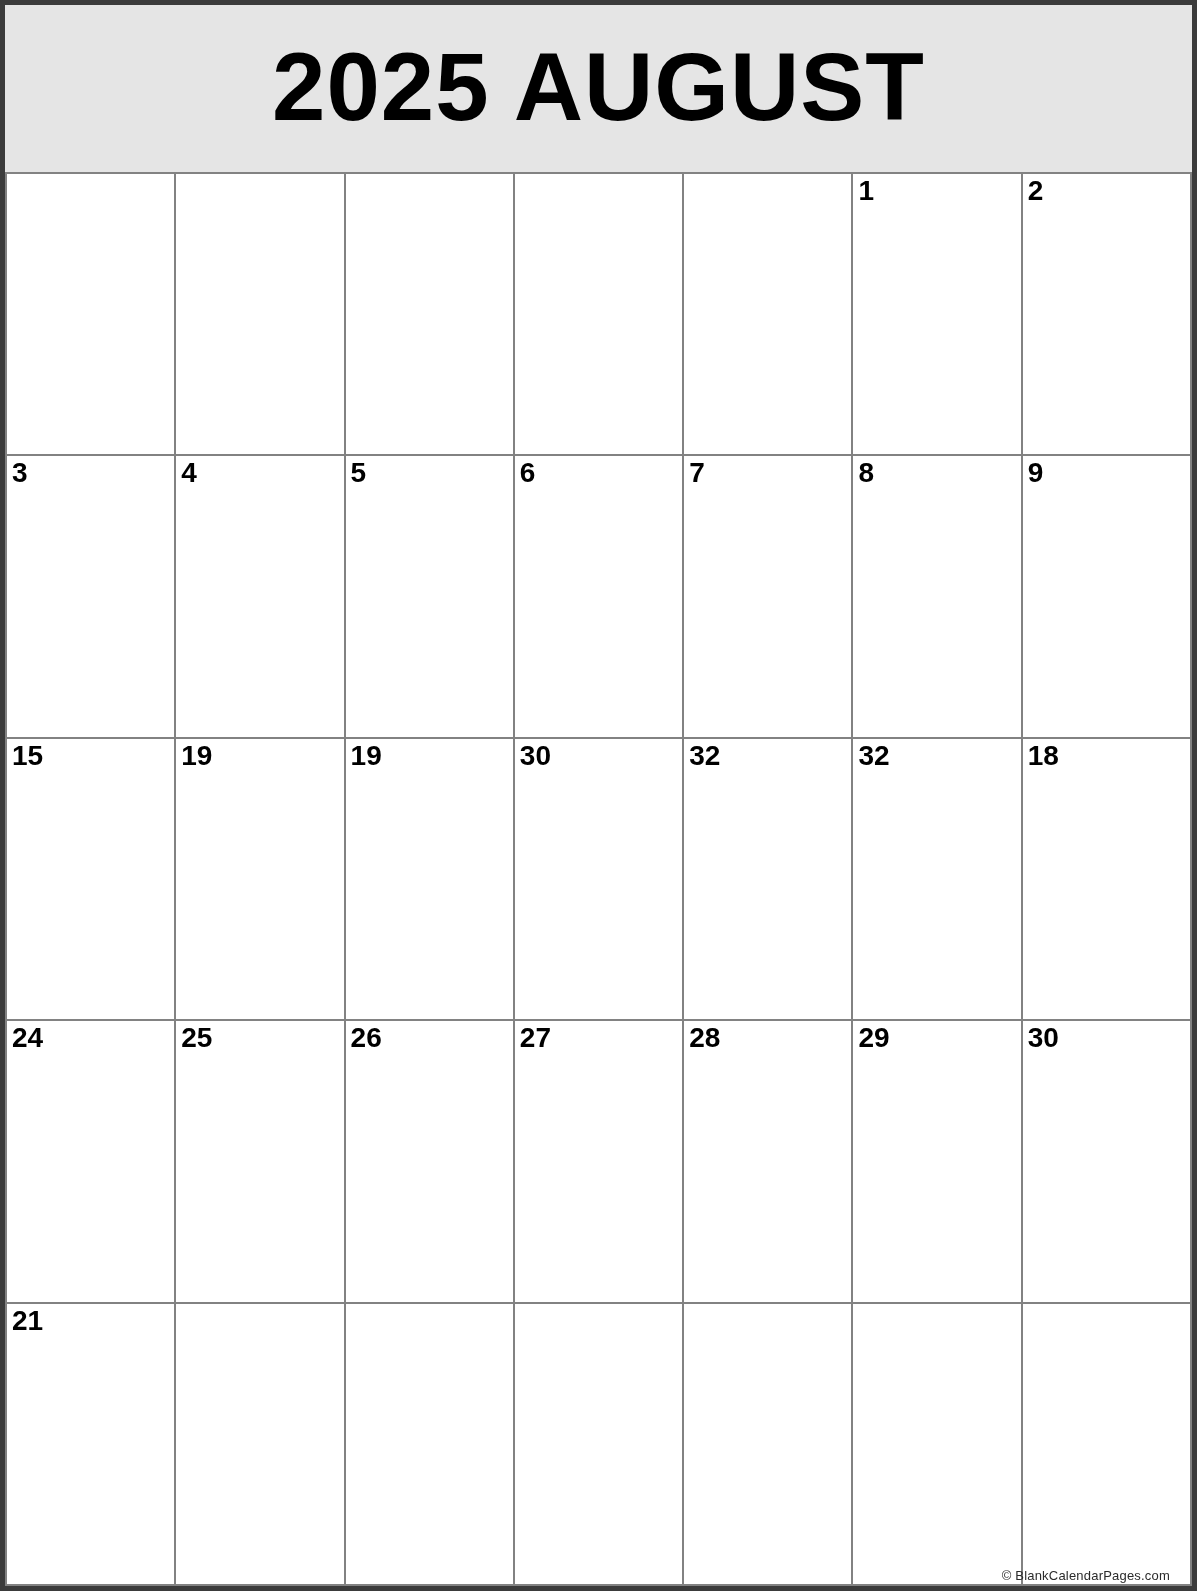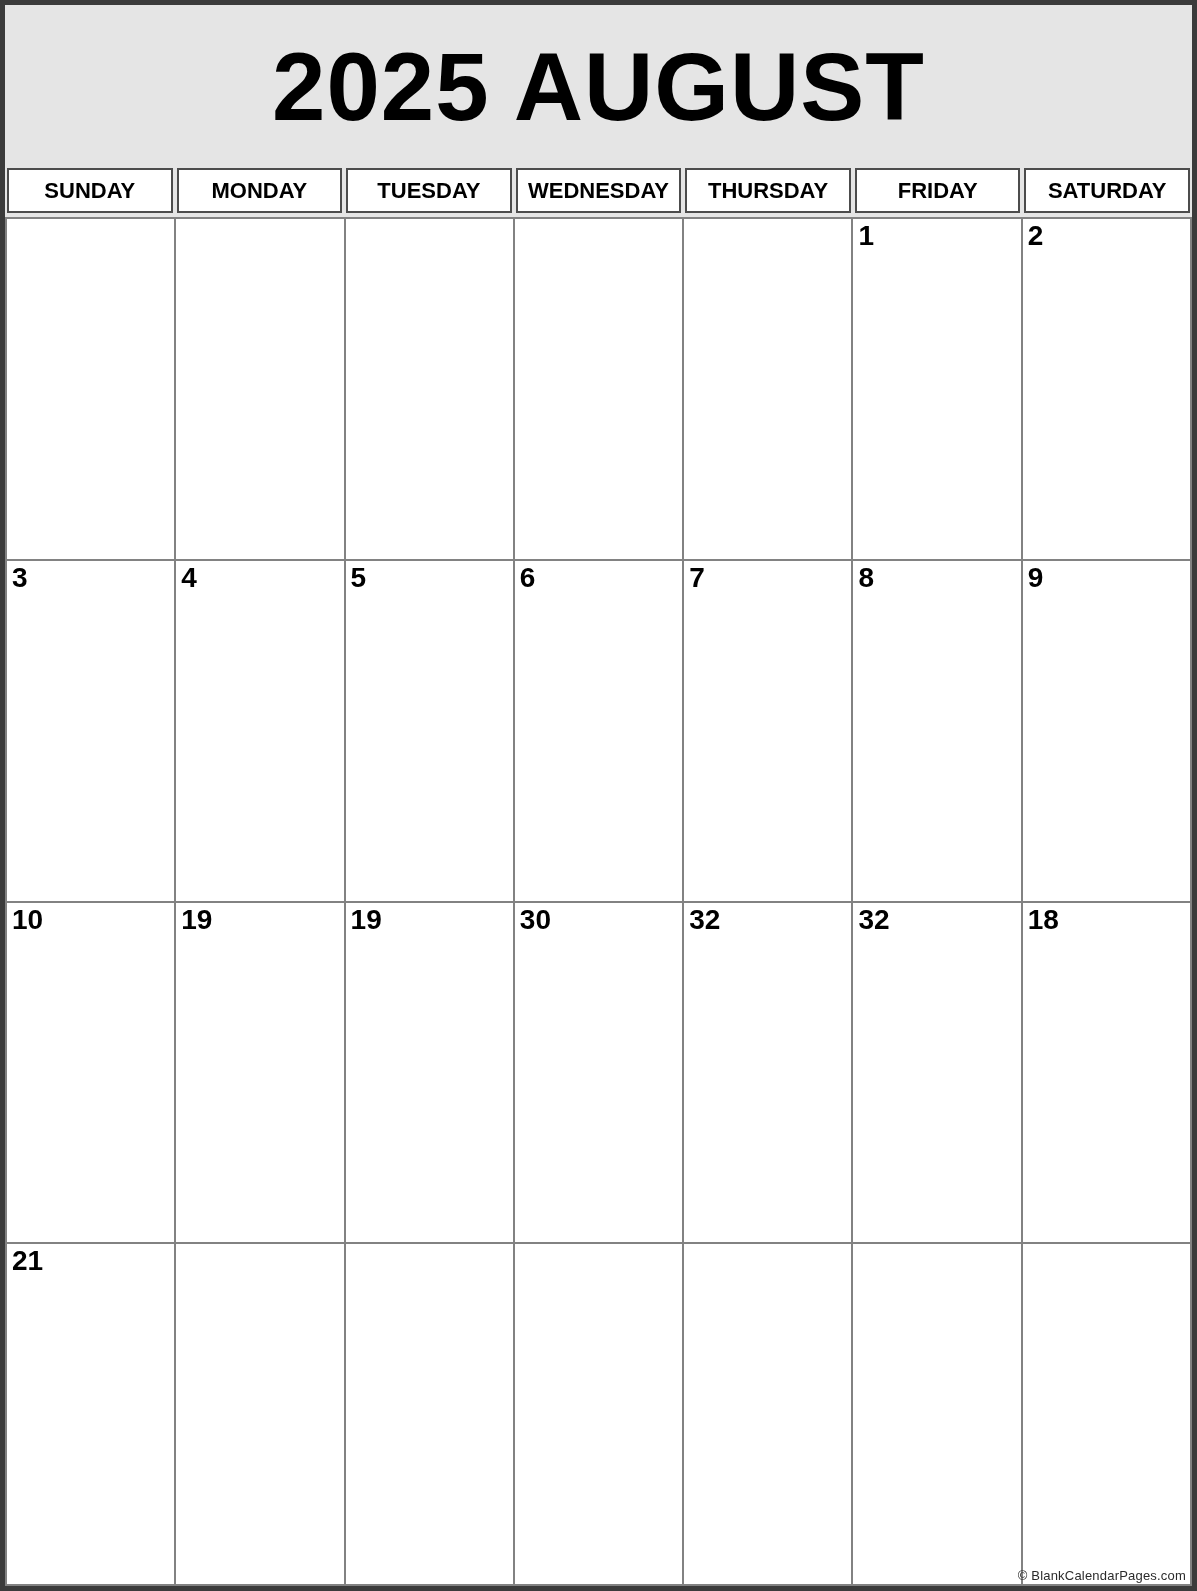--- a/index.html
+++ b/index.html
@@ -66,45 +66,36 @@
     background: #ffffff;
     vertical-align: top;
     padding: 1px 0 0 5px;
     font-size: 28px;
     font-weight: bold;
     position: relative;
   }
   .day-num { display: inline-block; line-height: 1.15; }
   .credit {
     position: absolute;
-    right: 4px;
+    right: 20px;
     bottom: 1px;
     font-size: 13px;
     font-weight: normal;
     letter-spacing: 0.2px;
     color: #2b2b2b;
     white-space: nowrap;
   }
 </style>
 </head>
 <body>
 
 <div class="page">
 
   <div class="title">2025 AUGUST</div>
 
-  <div class="weekday-row">
-    <div class="weekday">SUNDAY</div>
-    <div class="weekday">MONDAY</div>
-    <div class="weekday">TUESDAY</div>
-    <div class="weekday">WEDNESDAY</div>
-    <div class="weekday">THURSDAY</div>
-    <div class="weekday">FRIDAY</div>
-    <div class="weekday">SATURDAY</div>
-  </div>
 
   <table class="grid">
     <tbody>
       <tr>
         <td class="day-cell"><span class="day-num"></span></td>
         <td class="day-cell"><span class="day-num"></span></td>
         <td class="day-cell"><span class="day-num"></span></td>
         <td class="day-cell"><span class="day-num"></span></td>
         <td class="day-cell"><span class="day-num"></span></td>
         <td class="day-cell"><span class="day-num">1</span></td>
@@ -113,27 +104,36 @@
       <tr>
         <td class="day-cell"><span class="day-num">3</span></td>
         <td class="day-cell"><span class="day-num">4</span></td>
         <td class="day-cell"><span class="day-num">5</span></td>
         <td class="day-cell"><span class="day-num">6</span></td>
         <td class="day-cell"><span class="day-num">7</span></td>
         <td class="day-cell"><span class="day-num">8</span></td>
         <td class="day-cell"><span class="day-num">9</span></td>
       </tr>
       <tr>
-        <td class="day-cell"><span class="day-num">10</span></td>
+        <td class="day-cell"><span class="day-num">15</span></td>
         <td class="day-cell"><span class="day-num">19</span></td>
         <td class="day-cell"><span class="day-num">19</span></td>
         <td class="day-cell"><span class="day-num">30</span></td>
         <td class="day-cell"><span class="day-num">32</span></td>
         <td class="day-cell"><span class="day-num">32</span></td>
         <td class="day-cell"><span class="day-num">18</span></td>
+      </tr>
+      <tr>
+        <td class="day-cell"><span class="day-num">24</span></td>
+        <td class="day-cell"><span class="day-num">25</span></td>
+        <td class="day-cell"><span class="day-num">26</span></td>
+        <td class="day-cell"><span class="day-num">27</span></td>
+        <td class="day-cell"><span class="day-num">28</span></td>
+        <td class="day-cell"><span class="day-num">29</span></td>
+        <td class="day-cell"><span class="day-num">30</span></td>
       </tr>
       <tr>
         <td class="day-cell"><span class="day-num">21</span></td>
         <td class="day-cell"><span class="day-num"></span></td>
         <td class="day-cell"><span class="day-num"></span></td>
         <td class="day-cell"><span class="day-num"></span></td>
         <td class="day-cell"><span class="day-num"></span></td>
         <td class="day-cell"><span class="day-num"></span></td>
         <td class="day-cell">
           <span class="day-num"></span>

